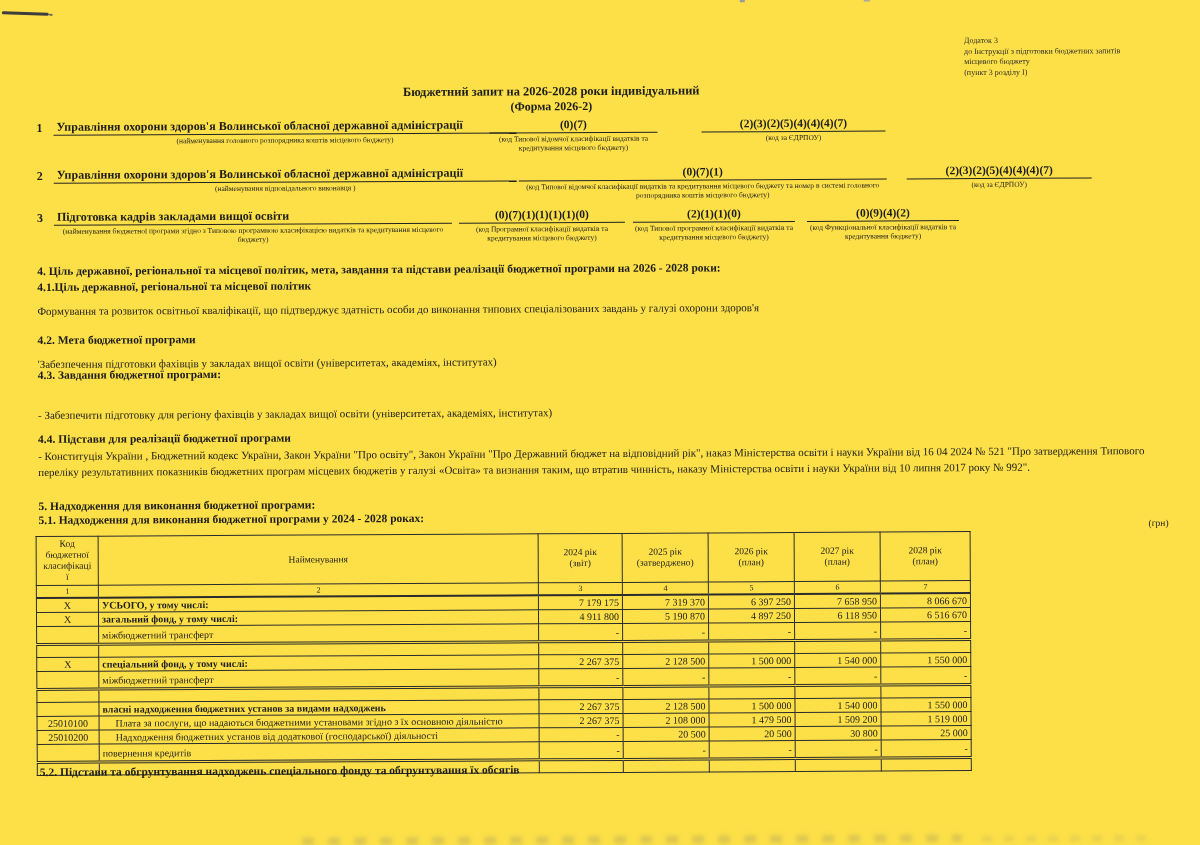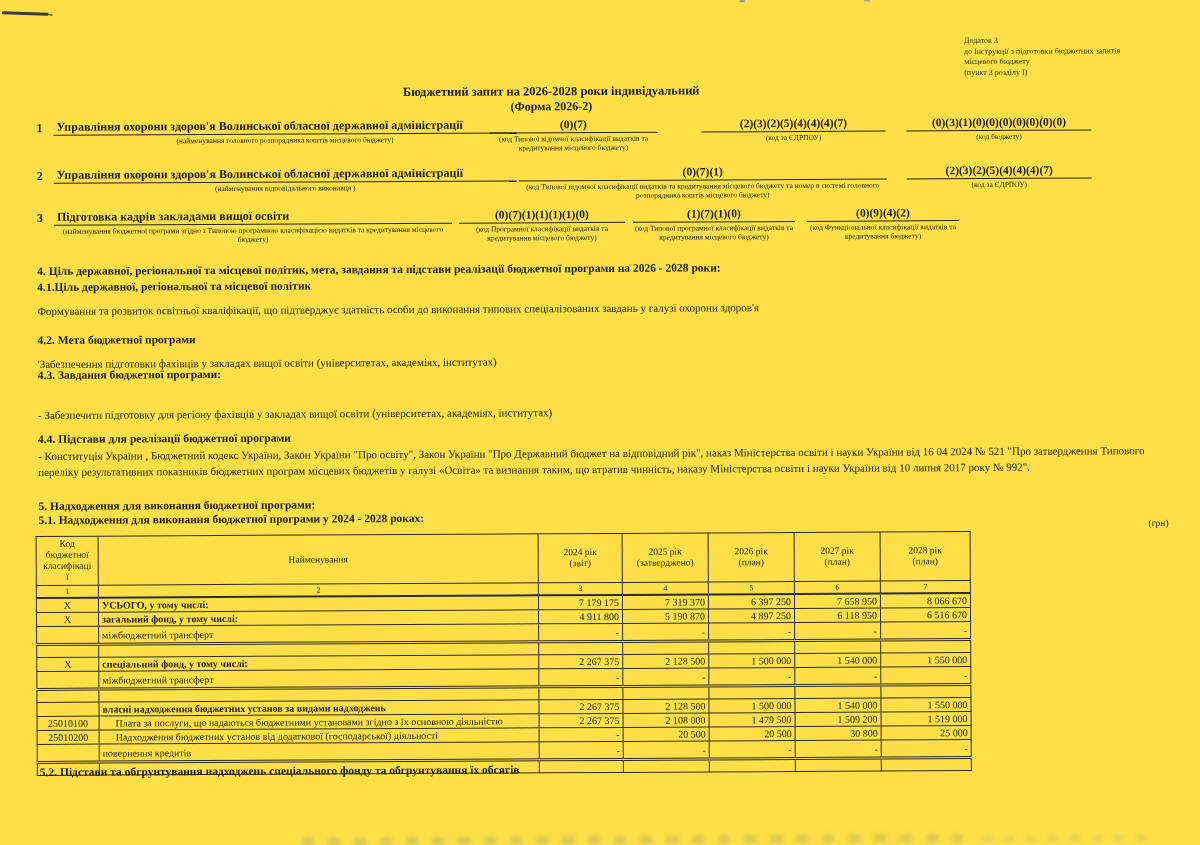--- a/index.html
+++ b/index.html
@@ -91,24 +91,20 @@
         <div class="fcap">(найменування головного розпорядника коштів місцевого бюджету)</div>
       </div>
       <div class="field" style="left:491px; width:168px;">
         <div class="fval">(0)(7)</div>
         <div class="fcap">(код Типової відомчої класифікації видатків та кредитування місцевого бюджету)</div>
       </div>
       <div class="field" style="left:703px; width:184px;">
         <div class="fval">(2)(3)(2)(5)(4)(4)(4)(7)</div>
         <div class="fcap">(код за ЄДРПОУ)</div>
       </div>
-      <div class="field" style="left:908px; width:185px;">
-        <div class="fval">(0)(3)(1)(0)(0)(0)(0)(0)(0)(0)</div>
-        <div class="fcap">(код бюджету)</div>
-      </div>
     </div>
 
     <div class="hline" style="top:166px; height:40px;">
       <span class="hnum">2</span>
       <div class="field" style="left:55px; width:463px;">
         <div class="fval name-val">Управління охорони здоров'я Волинської обласної державної адміністрації</div>
         <div class="fcap">(найменування відповідального виконавця )</div>
       </div>
       <div class="field" style="left:520px; width:368px;">
         <div class="fval">(0)(7)(1)</div>
@@ -124,21 +120,21 @@
       <span class="hnum">3</span>
       <div class="field" style="left:55px; width:398px;">
         <div class="fval name-val">Підготовка кадрів закладами вищої освіти</div>
         <div class="fcap">(найменування бюджетної програми згідно з Типовою програмною класифікацією видатків та кредитування місцевого бюджету)</div>
       </div>
       <div class="field" style="left:460px; width:166px;">
         <div class="fval">(0)(7)(1)(1)(1)(1)(0)</div>
         <div class="fcap">(код Програмної класифікації видатків та кредитування місцевого бюджету)</div>
       </div>
       <div class="field" style="left:634px; width:162px;">
-        <div class="fval">(1)(7)(1)(0)</div>
+        <div class="fval">(2)(1)(1)(0)</div>
         <div class="fcap">(код Типової програмної класифікації видатків та кредитування місцевого бюджету)</div>
       </div>
       <div class="field" style="left:808px; width:152px;">
         <div class="fval">(0)(9)(4)(2)</div>
         <div class="fcap">(код Функціональної класифікації видатків та кредитування бюджету)</div>
       </div>
     </div>
 
     <div class="heading" style="top:262px;">4. Ціль державної, регіональної та місцевої політик, мета, завдання та підстави реалізації бюджетної програми на 2026 - 2028 роки:</div>
     <div class="heading" style="top:278px;">4.1.Ціль державної, регіональної та місцевої політик</div>

